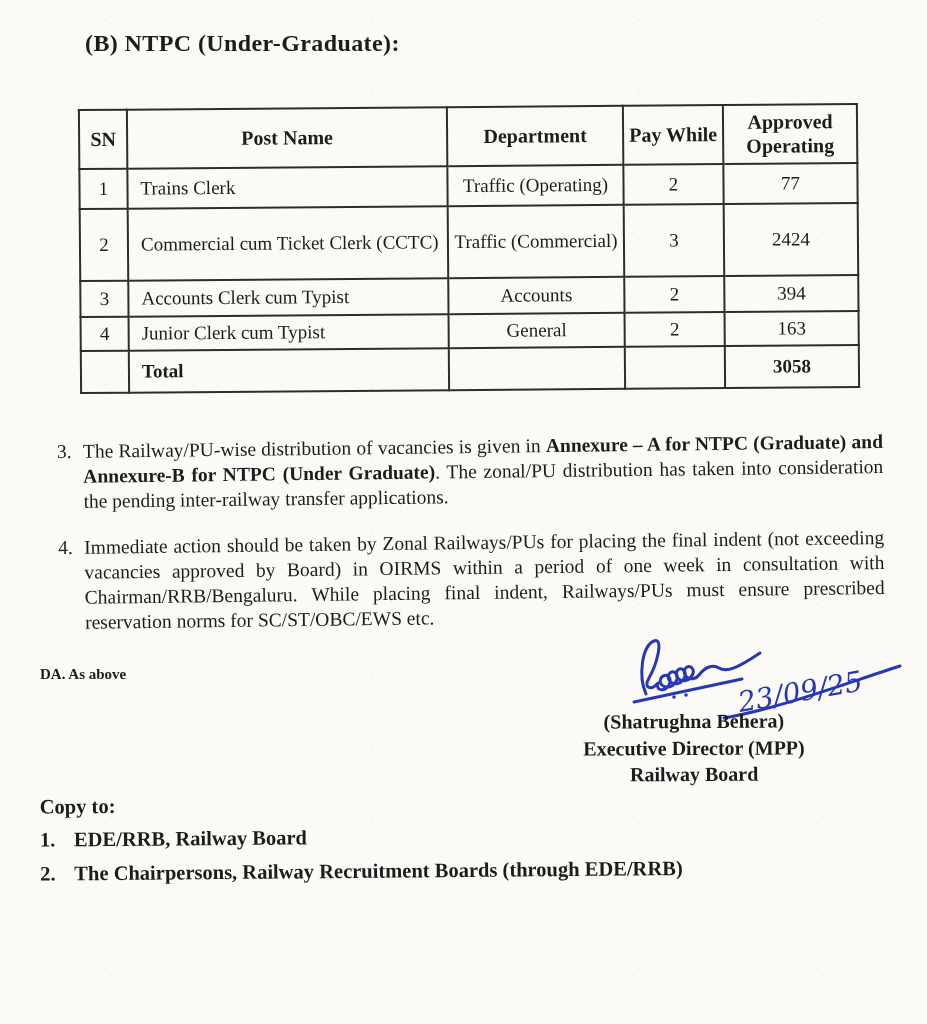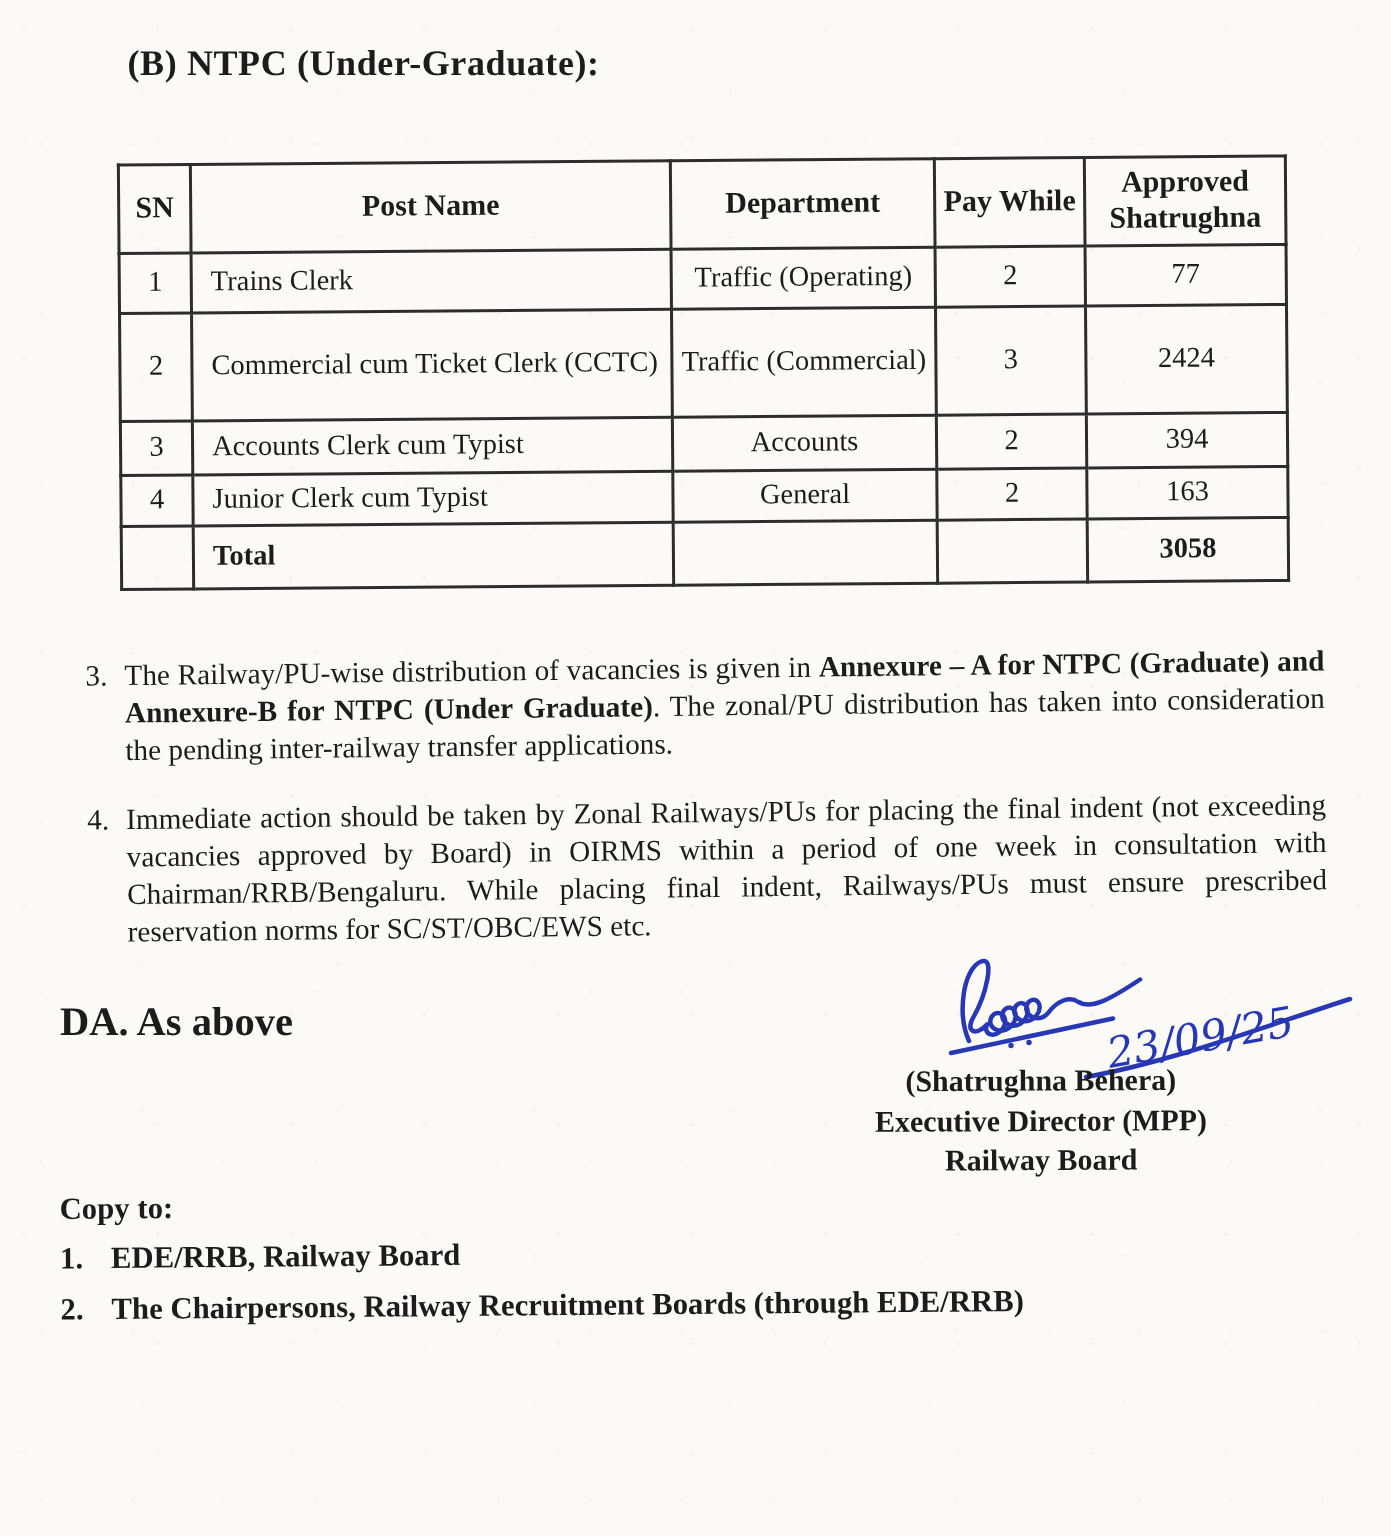--- a/index.html
+++ b/index.html
@@ -50,21 +50,21 @@
   
   .paras{position:absolute;left:58px;top:434px;width:826px;transform:rotate(-0.7deg);}
   .para{display:flex;align-items:flex-start;}
   .para + .para{margin-top:21px;}
   .para .num{flex:0 0 26px;font-size:19.5px;line-height:25px;}
   .para .ptext{
     flex:1;font-size:19.5px;line-height:25px;
     text-align:justify;text-justify:inter-word;
   }
   
-  .da{position:absolute;left:40px;top:666px;font-size:27px;font-weight:bold;}
+  .da{position:absolute;left:40px;top:666px;font-size:15px;font-weight:bold;}
   .sig-art{position:absolute;left:612px;top:634px;width:292px;height:92px;}
   .sig-block{
     position:absolute;left:536px;top:708px;width:316px;
     text-align:center;font-size:20px;font-weight:bold;line-height:26.5px;
     transform:rotate(-0.3deg);
   }
   .copy{position:absolute;left:40px;top:792px;width:830px;transform:rotate(-0.5deg);}
   .copy .label{font-size:20.5px;font-weight:bold;}
   .copy .item{display:flex;margin-top:9px;font-size:20.5px;font-weight:bold;line-height:25px;}
   .copy .item .num{flex:0 0 34px;}
@@ -85,21 +85,21 @@
           <col class="c-dept">
           <col class="c-pay">
           <col class="c-vac">
       </colgroup>
       <thead>
         <tr class="hr-head">
           <th>SN</th>
           <th>Post Name</th>
           <th>Department</th>
           <th>Pay While</th>
-          <th>Approved Shatrughna</th>
+          <th>Approved Operating</th>
         </tr>
       </thead>
       <tbody>
         <tr class="hr-1">
           <td>1</td>
           <td class="post">Trains Clerk</td>
           <td>Traffic (Operating)</td>
           <td>2</td>
           <td>77</td>
         </tr>

